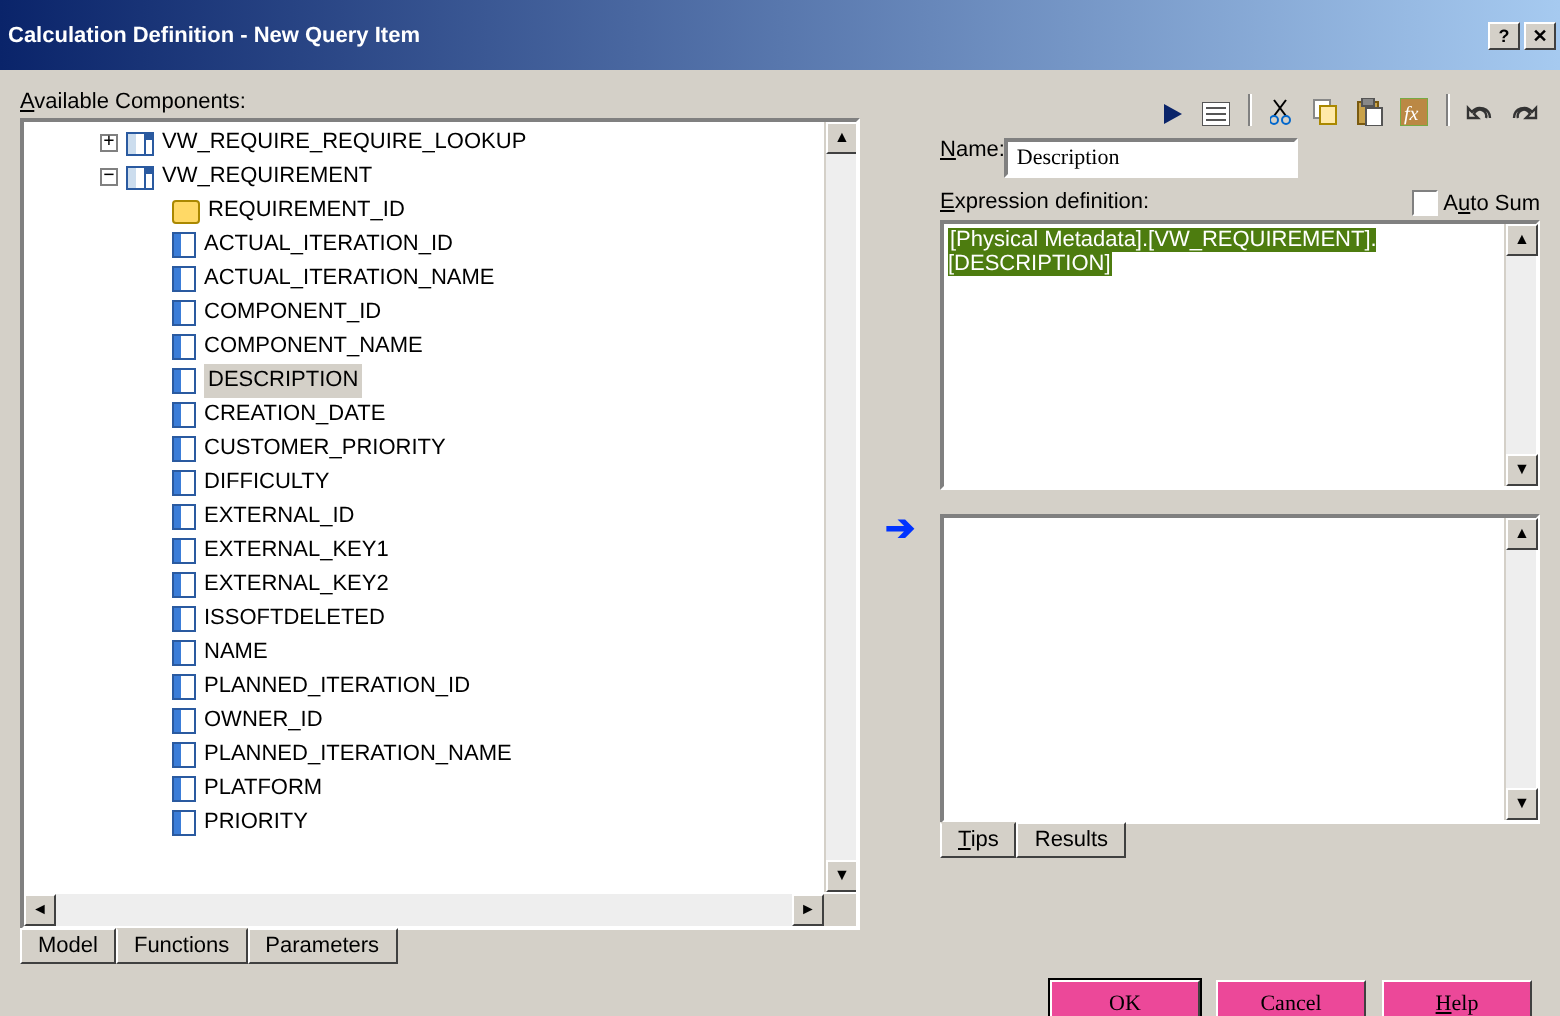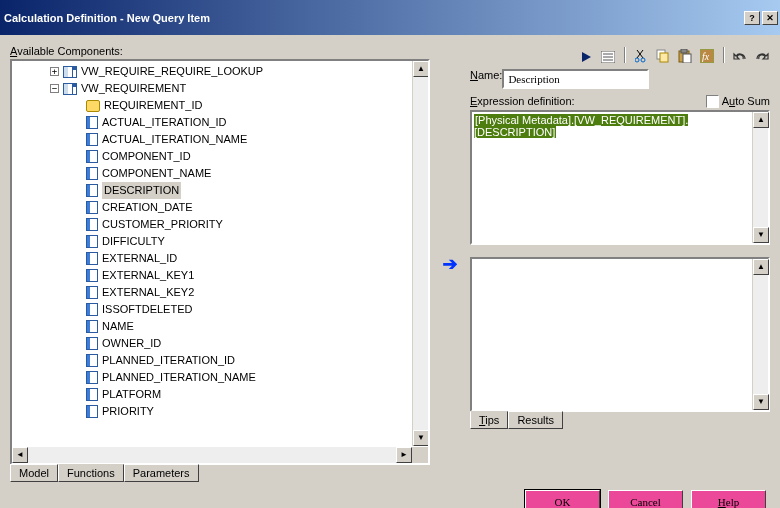--- a/index.html
+++ b/index.html
@@ -355,29 +355,29 @@
                   <span class="indent"></span>
                   <span class="col-icon"></span>
                   <span class="">NAME</span>
                 </div>
                 <div class="tree-item">
                   <span class="indent"></span>
                   <span class="indent"></span>
                   <span class="indent"></span>
                   <span class="indent"></span>
                   <span class="col-icon"></span>
+                  <span class="">PLANNED_ITERATION_ID</span>
+                </div>
+                <div class="tree-item">
+                  <span class="indent"></span>
+                  <span class="indent"></span>
+                  <span class="indent"></span>
+                  <span class="indent"></span>
+                  <span class="col-icon"></span>
                   <span class="">OWNER_ID</span>
-                </div>
-                <div class="tree-item">
-                  <span class="indent"></span>
-                  <span class="indent"></span>
-                  <span class="indent"></span>
-                  <span class="indent"></span>
-                  <span class="col-icon"></span>
-                  <span class="">PLANNED_ITERATION_ID</span>
                 </div>
                 <div class="tree-item">
                   <span class="indent"></span>
                   <span class="indent"></span>
                   <span class="indent"></span>
                   <span class="indent"></span>
                   <span class="col-icon"></span>
                   <span class="">PLANNED_ITERATION_NAME</span>
                 </div>
                 <div class="tree-item">

